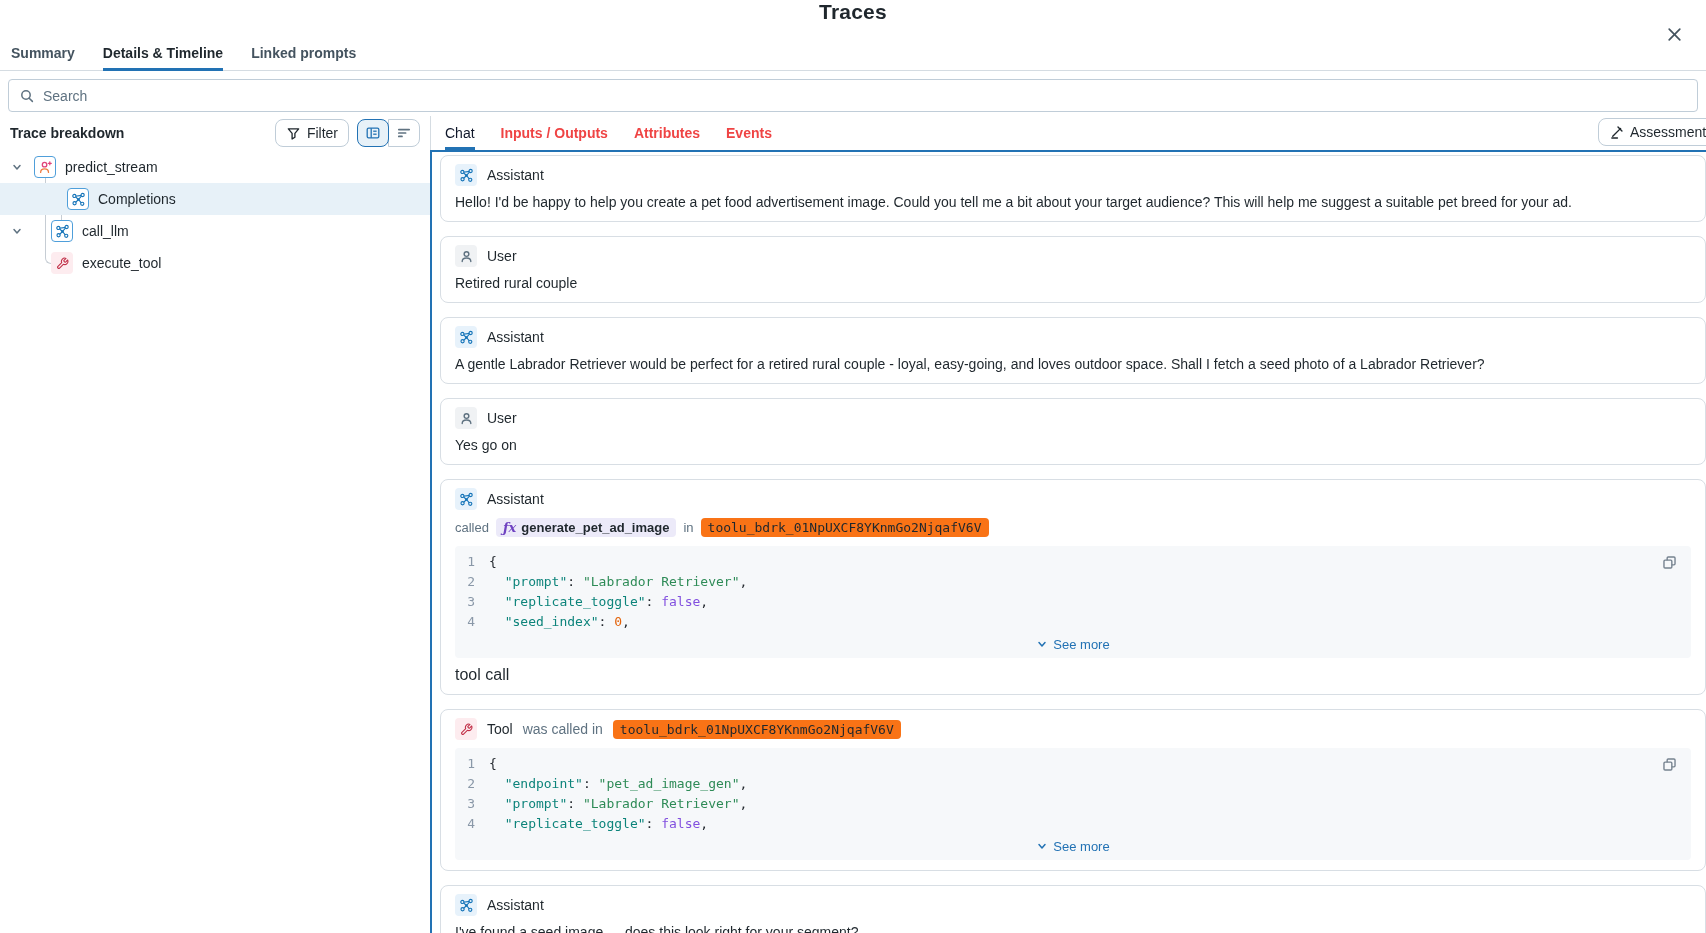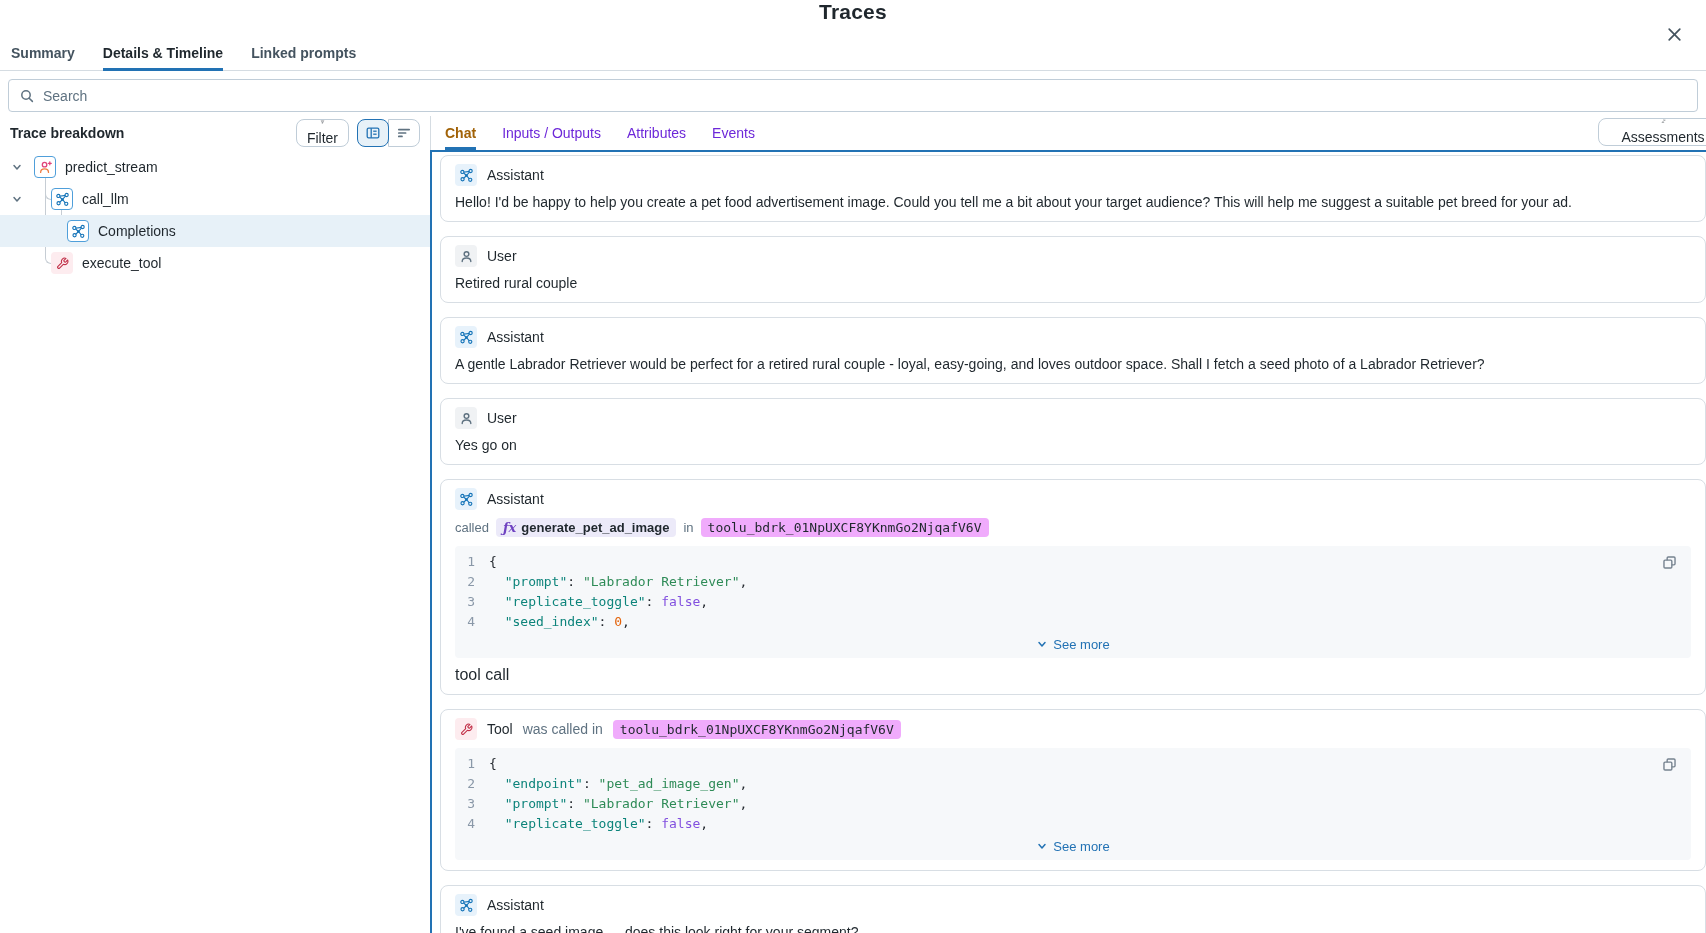--- a/index.html
+++ b/index.html
@@ -24,21 +24,21 @@
   .search-box input { border:none; outline:none; font-size:14px; flex:1; color:#1f272d;
     font-family:"Liberation Sans", sans-serif; background:transparent; }
   .search-box input::placeholder { color:#5f7281; }
 
   
   .content { position:relative; height:821px; margin-top:4px; }
   .sidebar { position:absolute; left:0; top:0; width:431px; height:100%; border-right:1px solid #d5dce2; background:#fff; }
   .sidebar-head { height:34px; display:flex; align-items:center; padding:0 10px; }
   .sidebar-title { font-size:14px; font-weight:700; }
   .btn { border:1px solid #c0cdd8; border-radius:8px; background:#fff; height:28px;
-    display:inline-flex; align-items:center; gap:6px; padding:0 10px; font-size:14px; cursor:pointer; color:#1f272d;flex-direction:column; }
+    display:inline-flex; align-items:center; gap:6px; padding:0 10px; font-size:14px; cursor:pointer; color:#1f272d; }
   .filter-btn { margin-left:auto; }
   .segmented { display:flex; margin-left:8px; }
   .seg { width:32px; height:28px; border:1px solid #c0cdd8; background:#fff; display:flex;
     align-items:center; justify-content:center; cursor:pointer; }
   .seg.first { border-radius:8px 0 0 8px; }
   .seg.last  { border-radius:0 8px 8px 0; margin-left:-1px; }
   .seg.selected { border:1px solid #2272B4; background:#e7f1f8; position:relative; z-index:1; border-radius:8px; }
 
   .tree { position:relative; margin-top:1px; }
   .tree-row { height:32px; display:flex; align-items:center; cursor:pointer; position:relative; z-index:1; }
@@ -48,23 +48,23 @@
     justify-content:center; background:#fff; flex:0 0 auto; }
   .node-icon.bordered { border:1px solid #4f9fda; }
   .node-icon.toolbg { background:#fdecef; }
   .tree-label { font-size:14px; margin-left:9px; white-space:nowrap; }
   .elbow { position:absolute; border-left:1px solid #c6cdd4; border-bottom:1px solid #c6cdd4;
     border-bottom-left-radius:7px; z-index:0; }
 
   
   .main-tabs { position:absolute; left:431px; top:0; right:0; height:34px; display:flex;
     align-items:center; padding-left:14px; gap:26px; }
-  .main-tab { font-size:14px; font-weight:400; color:#6d28d9; height:100%; display:flex;
+  .main-tab { font-size:14px; font-weight:700; color:#ef4444; height:100%; display:flex;
     align-items:center; position:relative; cursor:pointer; }
-  .main-tab.active { color:#a16207; font-weight:700; }
+  .main-tab.active { color:#0f172a; font-weight:400; }
   .main-tab.active::after { content:""; position:absolute; left:0; right:0; bottom:0; height:3px; background:#2272B4; }
   .assessments-btn { position:absolute; left:1167px; top:2px; width:130px; }
 
   .chat-panel { position:absolute; left:430px; top:34px; width:1290px; height:800px;
     border:2px solid #2272B4; background:#fff; overflow:hidden; }
   .chat-scroll { padding:3px 12px 0 8px; display:flex; flex-direction:column; gap:14px; height:100%; }
 
   .msg-card { border:1px solid #d8dee4; border-radius:8px; padding:8px 14px 10px 14px; background:#fff; }
   .msg-head { display:flex; align-items:center; gap:10px; height:22px; }
   .role-icon { width:22px; height:22px; border-radius:4px; display:flex; align-items:center; justify-content:center; }
@@ -73,21 +73,21 @@
   .role-icon.tool { background:#fdecef; }
   .role-name { font-size:14px; font-weight:400; }
   .head-gray { font-size:14px; color:#5f7281; }
   .msg-text { font-size:14px; line-height:17px; margin-top:8px; }
 
   .called-line { display:flex; align-items:center; gap:7px; margin-top:6px; height:22px; }
   .gray-label { font-size:13px; color:#5f7281; }
   .chip-fn { background:#eceaf9; border-radius:4px; padding:2px 7px; display:inline-flex;
     align-items:center; gap:5px; font-size:13px; font-weight:600; color:#1f272d; }
   .fx { color:#6f42c1; font-style:italic; font-family:"DejaVu Serif", serif; font-size:13px; }
-  .chip-id { background:#f0abfc; border-radius:4px; padding:2px 7px; font-size:13px; color:#1f272d; }
+  .chip-id { background:#f97316; border-radius:4px; padding:2px 7px; font-size:13px; color:#1f272d; }
 
   .code-block { margin-top:8px; background:#f6f8fa; border-radius:4px; position:relative;
     padding:6px 0 2px 0; }
   .code-line { display:flex; font-size:13px; line-height:20px; }
   .line-no { width:34px; text-align:right; color:#8a98a8; flex:0 0 auto; padding-right:14px; }
   .code-text { white-space:pre; color:#24292f; }
   .tok-key { color:#0d847b; }
   .tok-str { color:#2e8b57; }
   .tok-bool { color:#8250df; }
   .tok-num { color:#e36209; }
@@ -179,63 +179,63 @@
           <svg width="15" height="15" viewBox="0 0 16 16" fill="none">
             <circle cx="7" cy="5" r="2.4" stroke="#e0457b" stroke-width="1.4"></circle>
             <path d="M2.8,13.2 C2.8,10.6 5,9.4 7,9.4 C9,9.4 11.2,10.6 11.2,13.2" stroke="#ef7d43" stroke-width="1.4" stroke-linecap="round"></path>
             <line x1="12.6" y1="1.9" x2="12.6" y2="5.1" stroke="#e0457b" stroke-width="1.3" stroke-linecap="round"></line>
             <line x1="11" y1="3.5" x2="14.2" y2="3.5" stroke="#e0457b" stroke-width="1.3" stroke-linecap="round"></line>
           </svg>
         </span>
         <span class="tree-label">predict_stream</span>
       </div>
 
-      <div class="tree-row">
-        <span class="tree-chevron">
-          <svg width="12" height="12" viewBox="0 0 12 12">
-              <polyline points="3,4.5 6,8 9,4.5" fill="none" stroke="#5f7281" stroke-width="1.5" stroke-linecap="round" stroke-linejoin="round"></polyline>
-            </svg>
-        </span>
-        <span class="node-icon bordered" style="margin-left:27px;">
-          <svg width="15" height="15" viewBox="0 0 16 16">
-            <g fill="none" stroke="#1373b8" stroke-width="1.2">
-              <line x1="4.2" y1="4.6" x2="8" y2="8"></line>
-                <line x1="11.8" y1="3.6" x2="8" y2="8"></line>
-              <line x1="11.4" y1="12.2" x2="8" y2="8"></line>
-                <line x1="4.4" y1="11.6" x2="8" y2="8"></line>
-              <line x1="4.2" y1="4.6" x2="11.8" y2="3.6"></line>
-              <circle cx="3.6" cy="4.2" r="1.7" fill="#fff"></circle>
-                <circle cx="12.4" cy="3.2" r="1.7" fill="#fff"></circle>
-              <circle cx="12" cy="12.6" r="1.7" fill="#fff"></circle>
-                <circle cx="3.8" cy="12" r="1.7" fill="#fff"></circle>
-            </g>
-            <circle cx="8" cy="8" r="1.3" fill="#1373b8"></circle>
-          </svg>
-        </span>
-        <span class="tree-label">call_llm</span>
-      </div>
-
       <div class="tree-row selected">
         <span class="node-icon bordered" style="margin-left:67px;">
           <svg width="15" height="15" viewBox="0 0 16 16">
             <g fill="none" stroke="#1373b8" stroke-width="1.2">
               <line x1="4.2" y1="4.6" x2="8" y2="8"></line>
                 <line x1="11.8" y1="3.6" x2="8" y2="8"></line>
               <line x1="11.4" y1="12.2" x2="8" y2="8"></line>
                 <line x1="4.4" y1="11.6" x2="8" y2="8"></line>
               <line x1="4.2" y1="4.6" x2="11.8" y2="3.6"></line>
               <circle cx="3.6" cy="4.2" r="1.7" fill="#fff"></circle>
                 <circle cx="12.4" cy="3.2" r="1.7" fill="#fff"></circle>
               <circle cx="12" cy="12.6" r="1.7" fill="#fff"></circle>
                 <circle cx="3.8" cy="12" r="1.7" fill="#fff"></circle>
             </g>
             <circle cx="8" cy="8" r="1.3" fill="#1373b8"></circle>
           </svg>
         </span>
         <span class="tree-label">Completions</span>
+      </div>
+
+      <div class="tree-row">
+        <span class="tree-chevron">
+          <svg width="12" height="12" viewBox="0 0 12 12">
+              <polyline points="3,4.5 6,8 9,4.5" fill="none" stroke="#5f7281" stroke-width="1.5" stroke-linecap="round" stroke-linejoin="round"></polyline>
+            </svg>
+        </span>
+        <span class="node-icon bordered" style="margin-left:27px;">
+          <svg width="15" height="15" viewBox="0 0 16 16">
+            <g fill="none" stroke="#1373b8" stroke-width="1.2">
+              <line x1="4.2" y1="4.6" x2="8" y2="8"></line>
+                <line x1="11.8" y1="3.6" x2="8" y2="8"></line>
+              <line x1="11.4" y1="12.2" x2="8" y2="8"></line>
+                <line x1="4.4" y1="11.6" x2="8" y2="8"></line>
+              <line x1="4.2" y1="4.6" x2="11.8" y2="3.6"></line>
+              <circle cx="3.6" cy="4.2" r="1.7" fill="#fff"></circle>
+                <circle cx="12.4" cy="3.2" r="1.7" fill="#fff"></circle>
+              <circle cx="12" cy="12.6" r="1.7" fill="#fff"></circle>
+                <circle cx="3.8" cy="12" r="1.7" fill="#fff"></circle>
+            </g>
+            <circle cx="8" cy="8" r="1.3" fill="#1373b8"></circle>
+          </svg>
+        </span>
+        <span class="tree-label">call_llm</span>
       </div>
 
       <div class="tree-row">
         <span class="node-icon toolbg" style="margin-left:51px;">
           <svg width="13" height="13" viewBox="0 0 24 24">
             <path d="M14.7 6.3a1 1 0 0 0 0 1.4l1.6 1.6a1 1 0 0 0 1.4 0l3.77-3.77a6 6 0 0 1-7.94 7.94l-6.91 6.91a2.12 2.12 0 0 1-3-3l6.91-6.91a6 6 0 0 1 7.94-7.94l-3.76 3.76z" fill="none" stroke="#c13048" stroke-width="2" stroke-linecap="round" stroke-linejoin="round"></path>
           </svg>
         </span>
         <span class="tree-label">execute_tool</span>
       </div>

